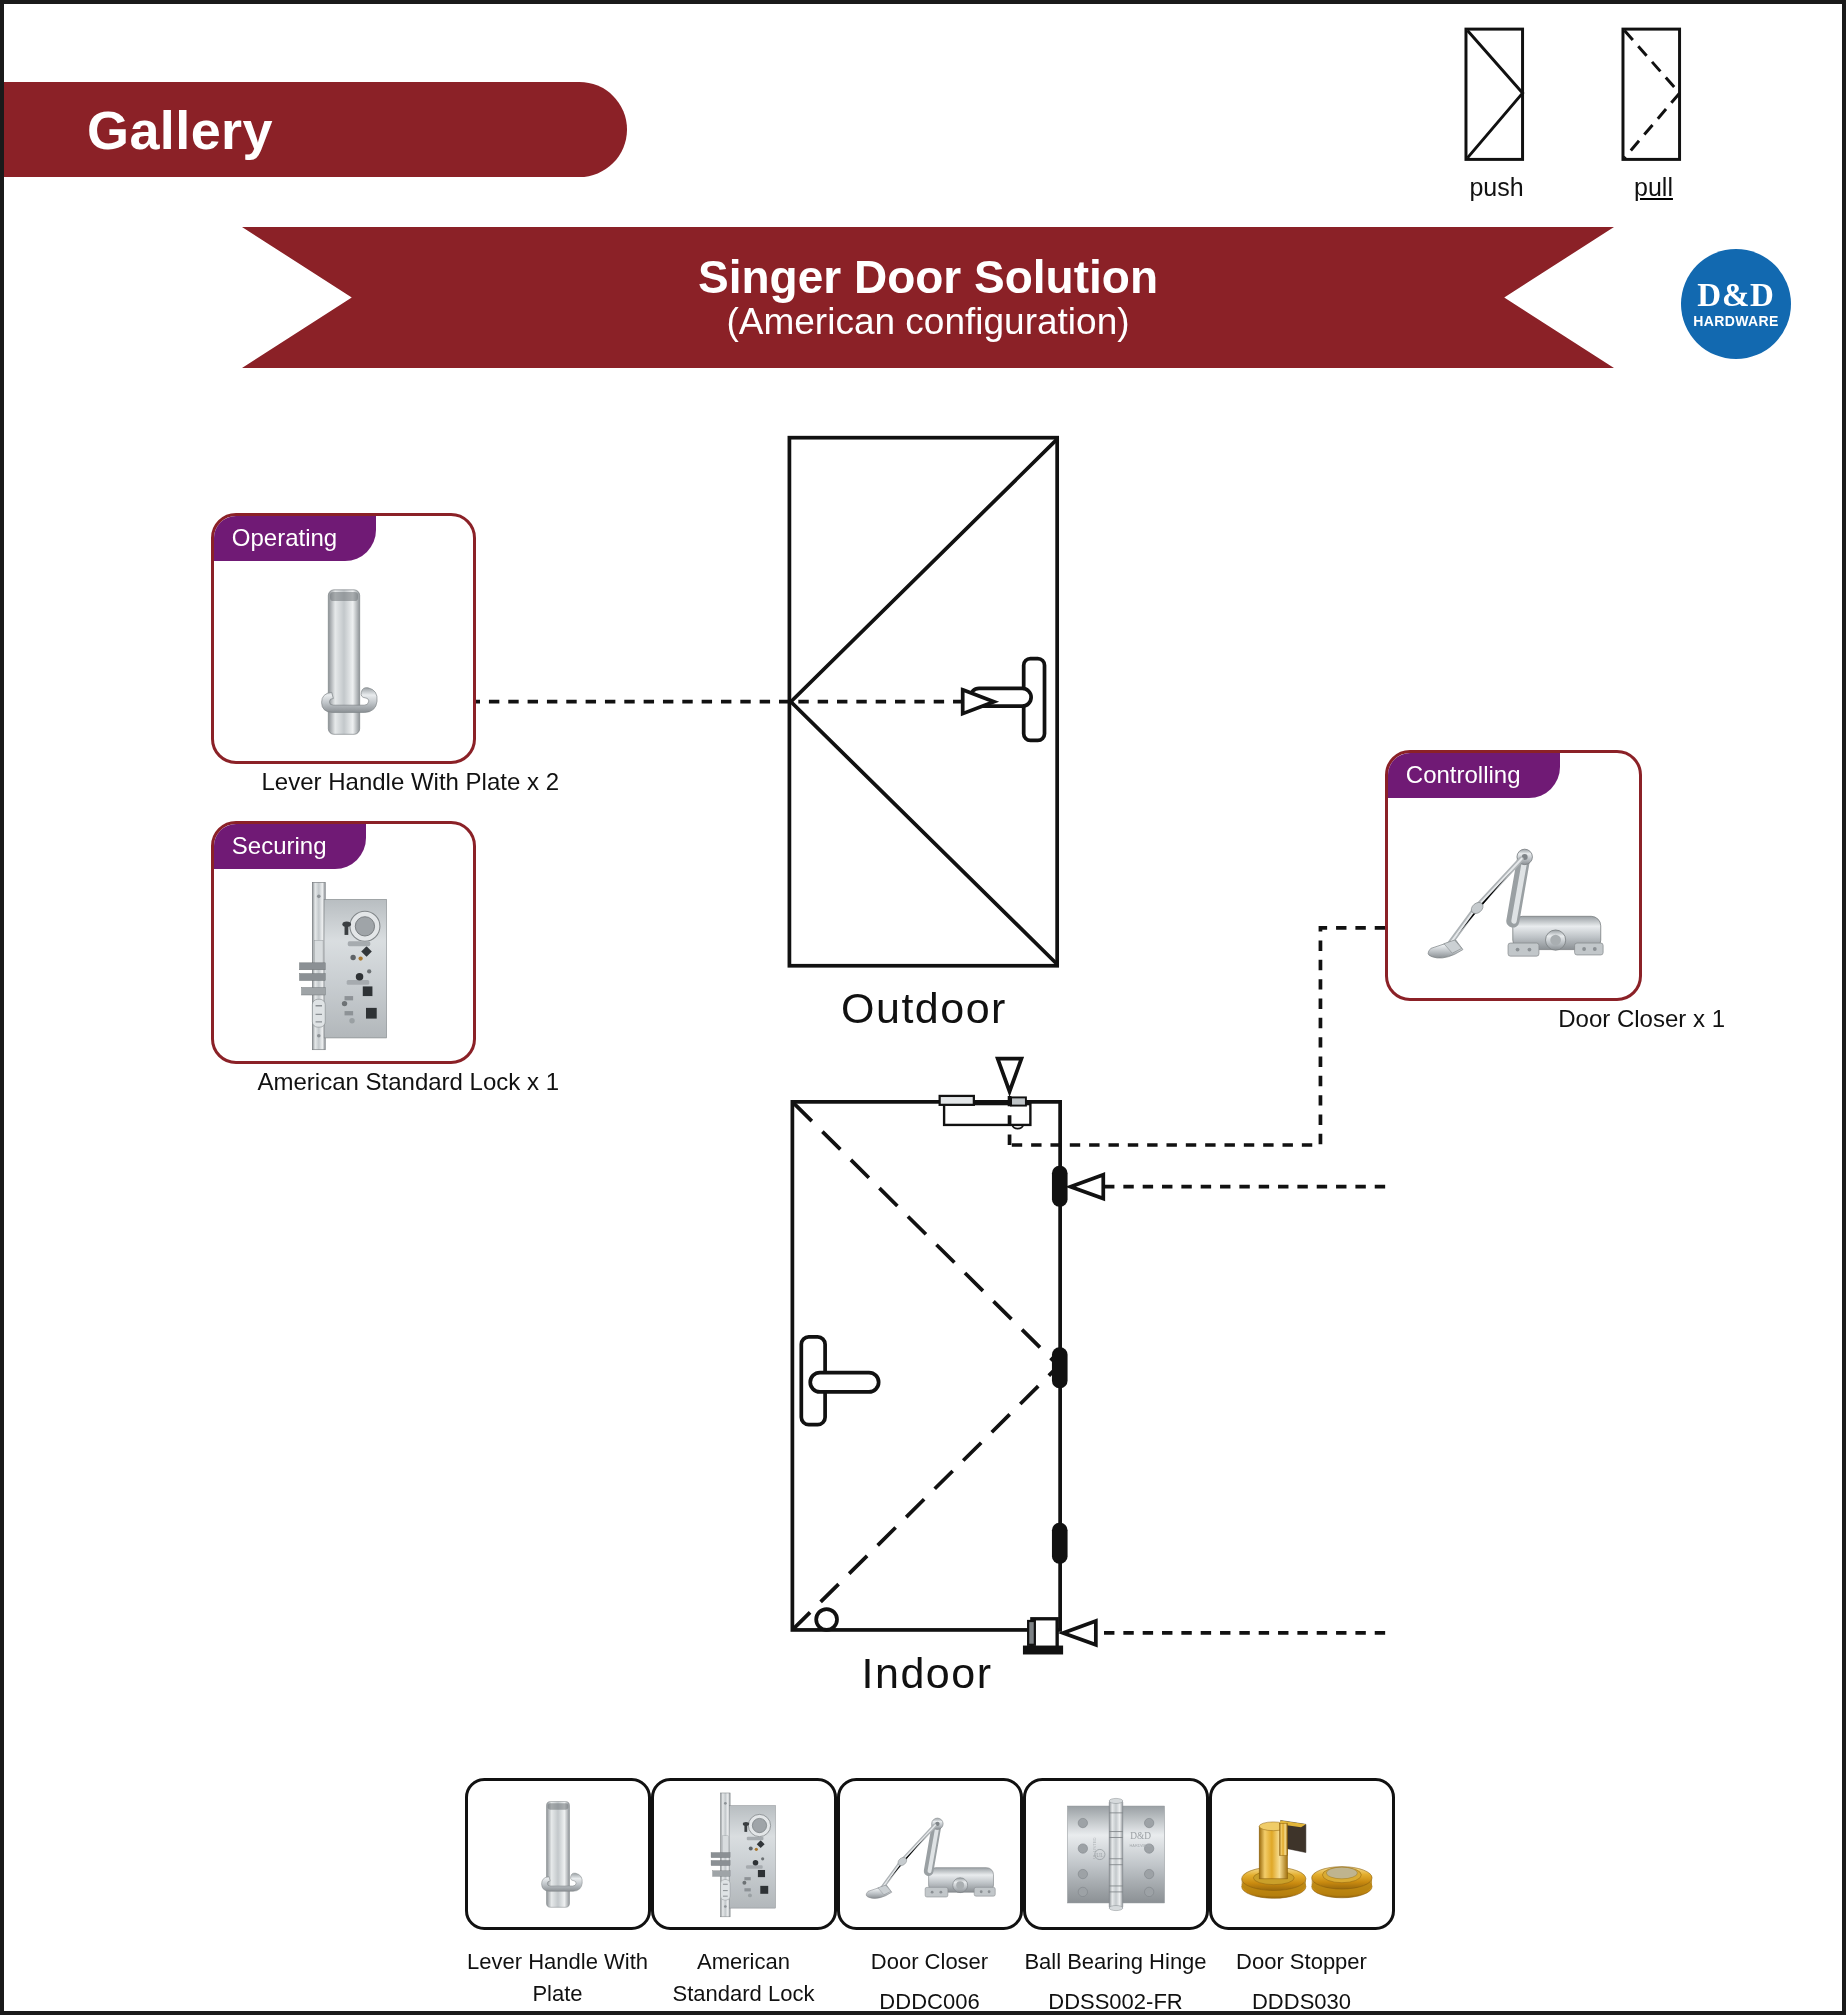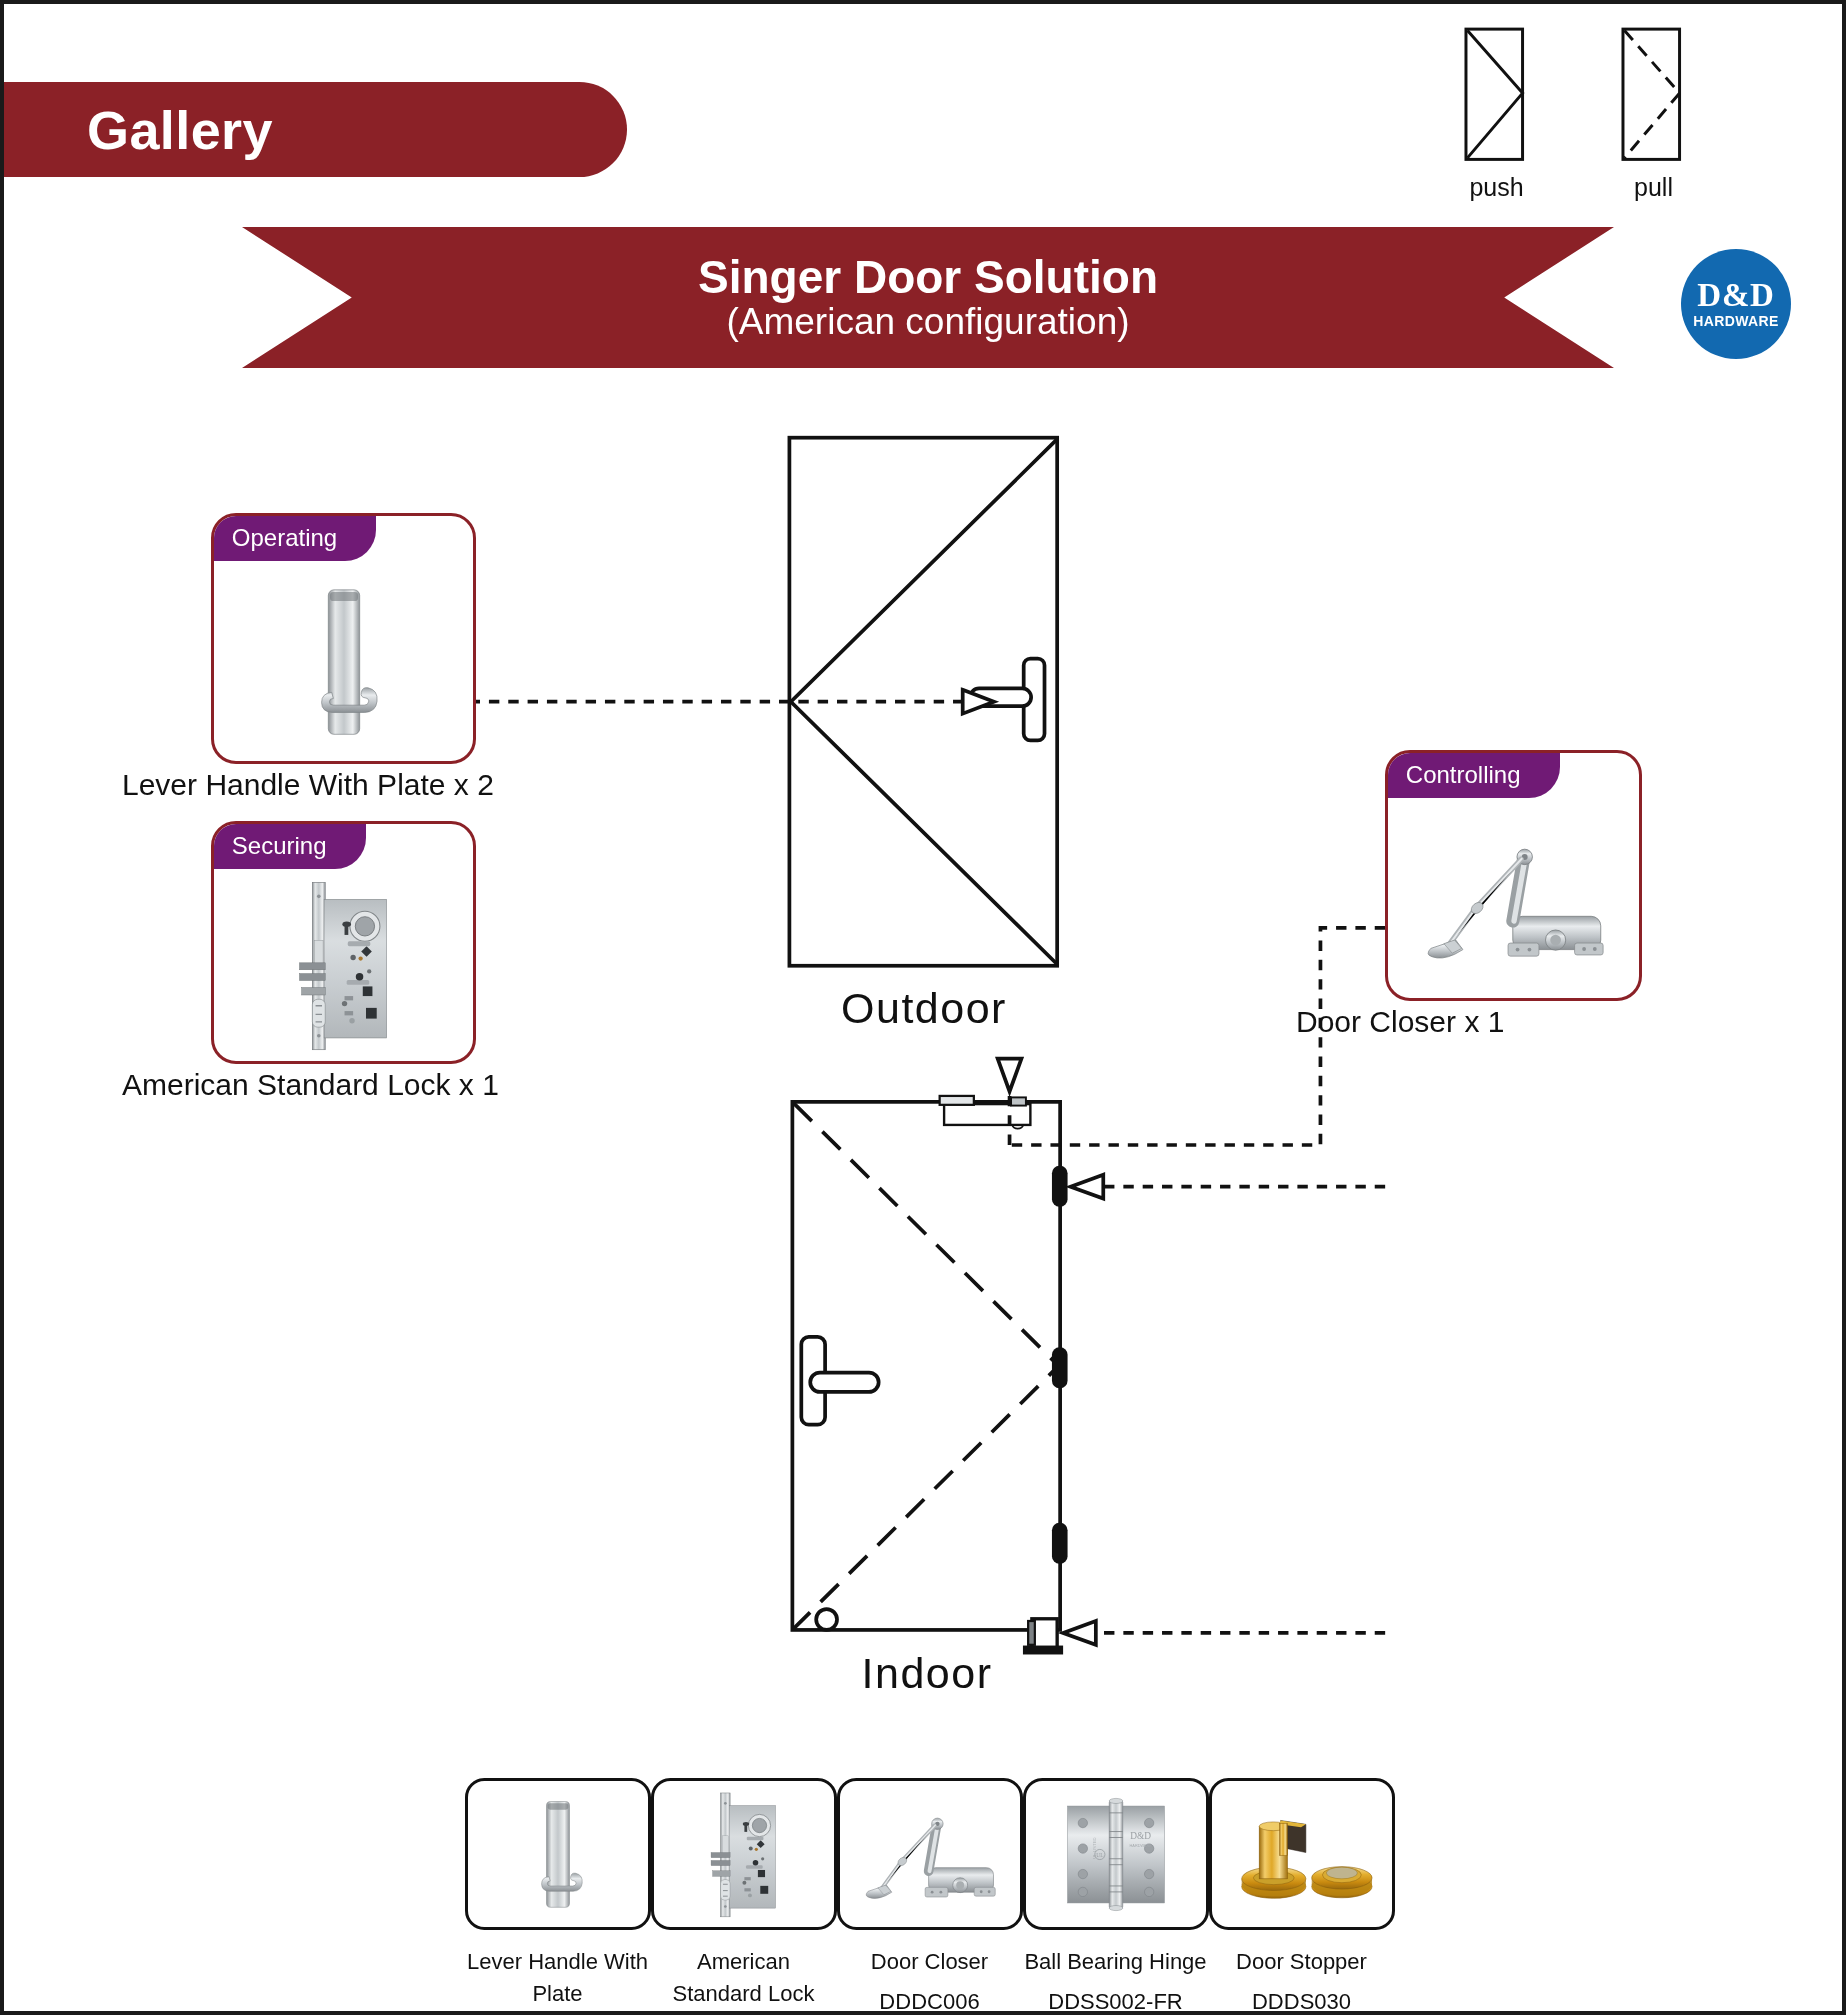--- a/index.html
+++ b/index.html
@@ -60,21 +60,21 @@
     background:#701a75;color:#fff;font-size:24px;
     display:flex;align-items:center;padding:0 39px 0 19.3px;
     border-radius:24px 0 31px 0;box-sizing:border-box;
   }
   .callout .art{
     position:absolute;left:0;top:46px;right:0;bottom:0;
     display:flex;align-items:center;justify-content:center;
   }
   .callout .cap{
     position:absolute;left:-89px;right:-89px;top:100%;margin-top:10.4px;
-    text-align:left;font-size:30px;color:#111;
+    text-align:right;font-size:24px;color:#111;
   }
 
   
   .thumbs{
     position:absolute;left:408px;top:1774px;width:1035px;height:223px;
     display:flex;justify-content:center;
   }
   .thumb{width:186px;}
   .thumb .box{
     width:186px;height:152px;border:3px solid #111;border-radius:19.3px;
@@ -242,21 +242,21 @@
   </div>
 
   <div class="swing-key" style="left:1459px;">
     <svg width="67" height="138" viewBox="0 0 90 185">
       <rect x="4" y="4" width="76" height="175" fill="#fff" stroke="#111" stroke-width="4"></rect>
       <path d="M6 6 L80 90 L6 177" fill="none" stroke="#111" stroke-width="4"></path>
     </svg>
     <div class="cap">push</div>
   </div>
 
-  <div class="swing-key" style="left:1616px;">
+  <div class="swing-key" style="left:1616px;text-decoration:underline;">
     <svg width="67" height="138" viewBox="0 0 90 185">
       <rect x="4" y="4" width="76" height="175" fill="#fff" stroke="#111" stroke-width="4"></rect>
       <path d="M6 6 L80 90 L6 177" fill="none" stroke="#111" stroke-width="4" stroke-dasharray="17 11"></path>
     </svg>
     <div class="cap">pull</div>
   </div>
 
   <div class="ribbon">
     <div class="t1">Singer Door Solution</div>
     <div class="t2">(American configuration)</div>

